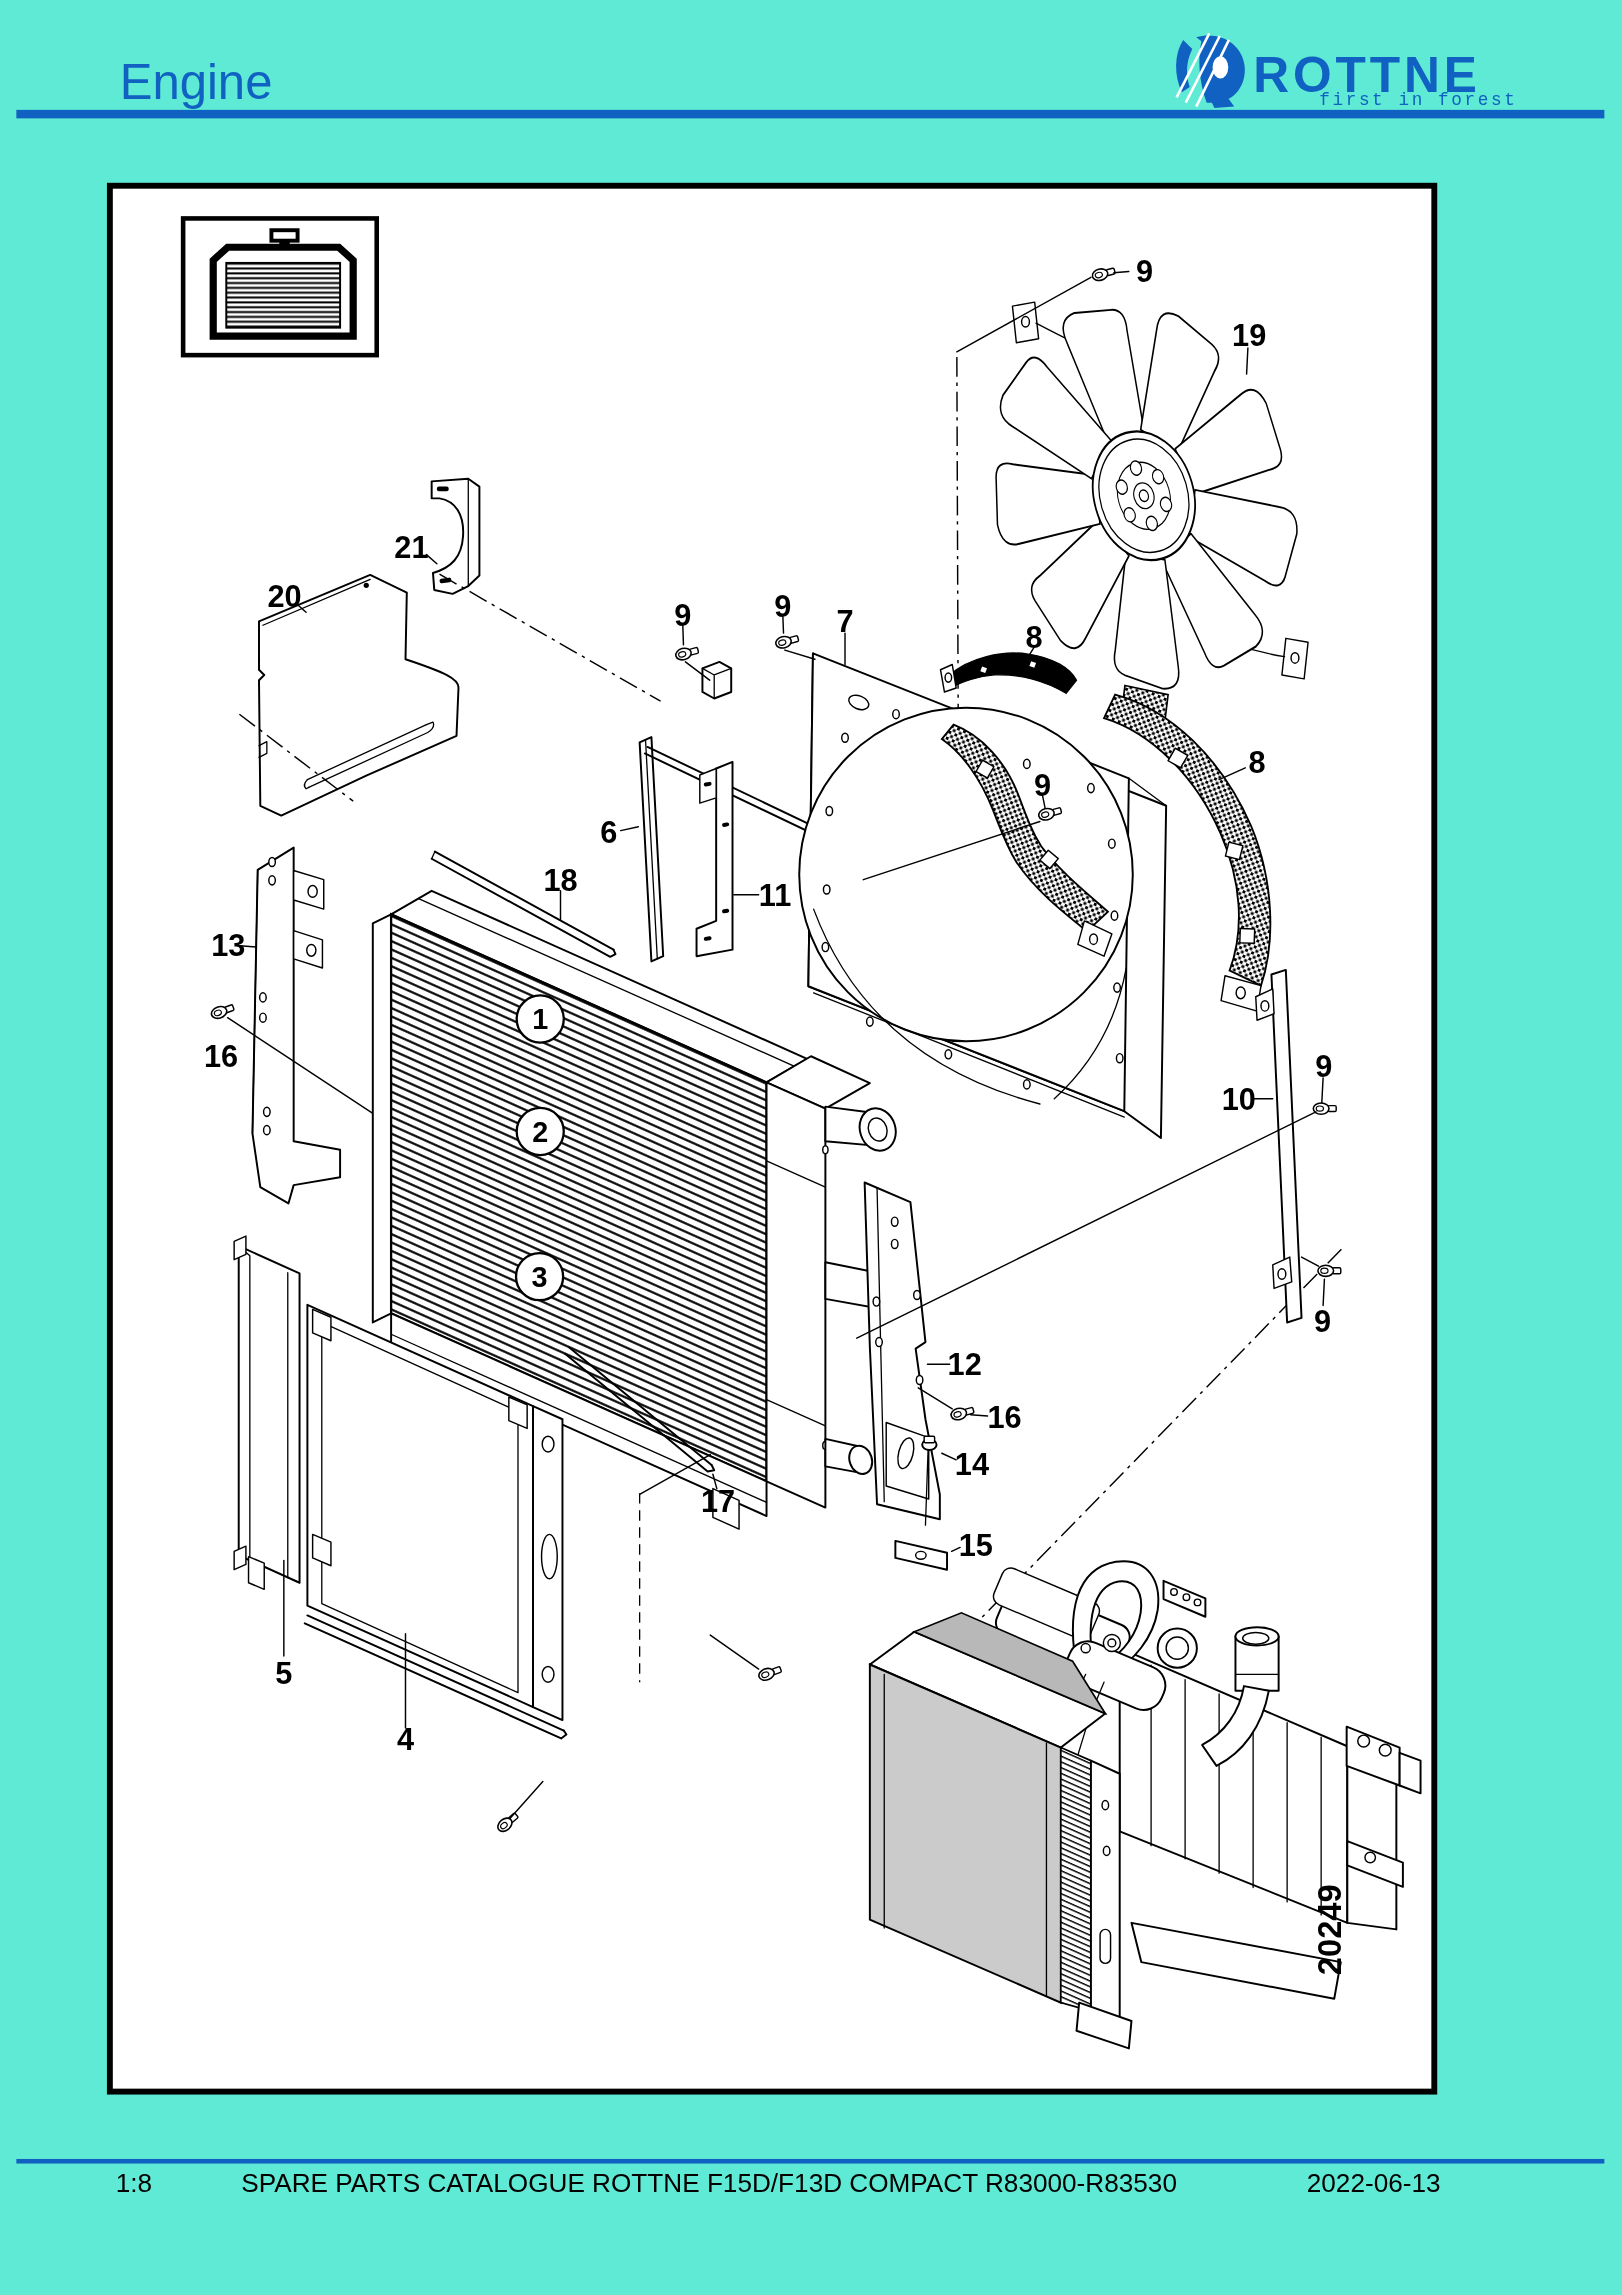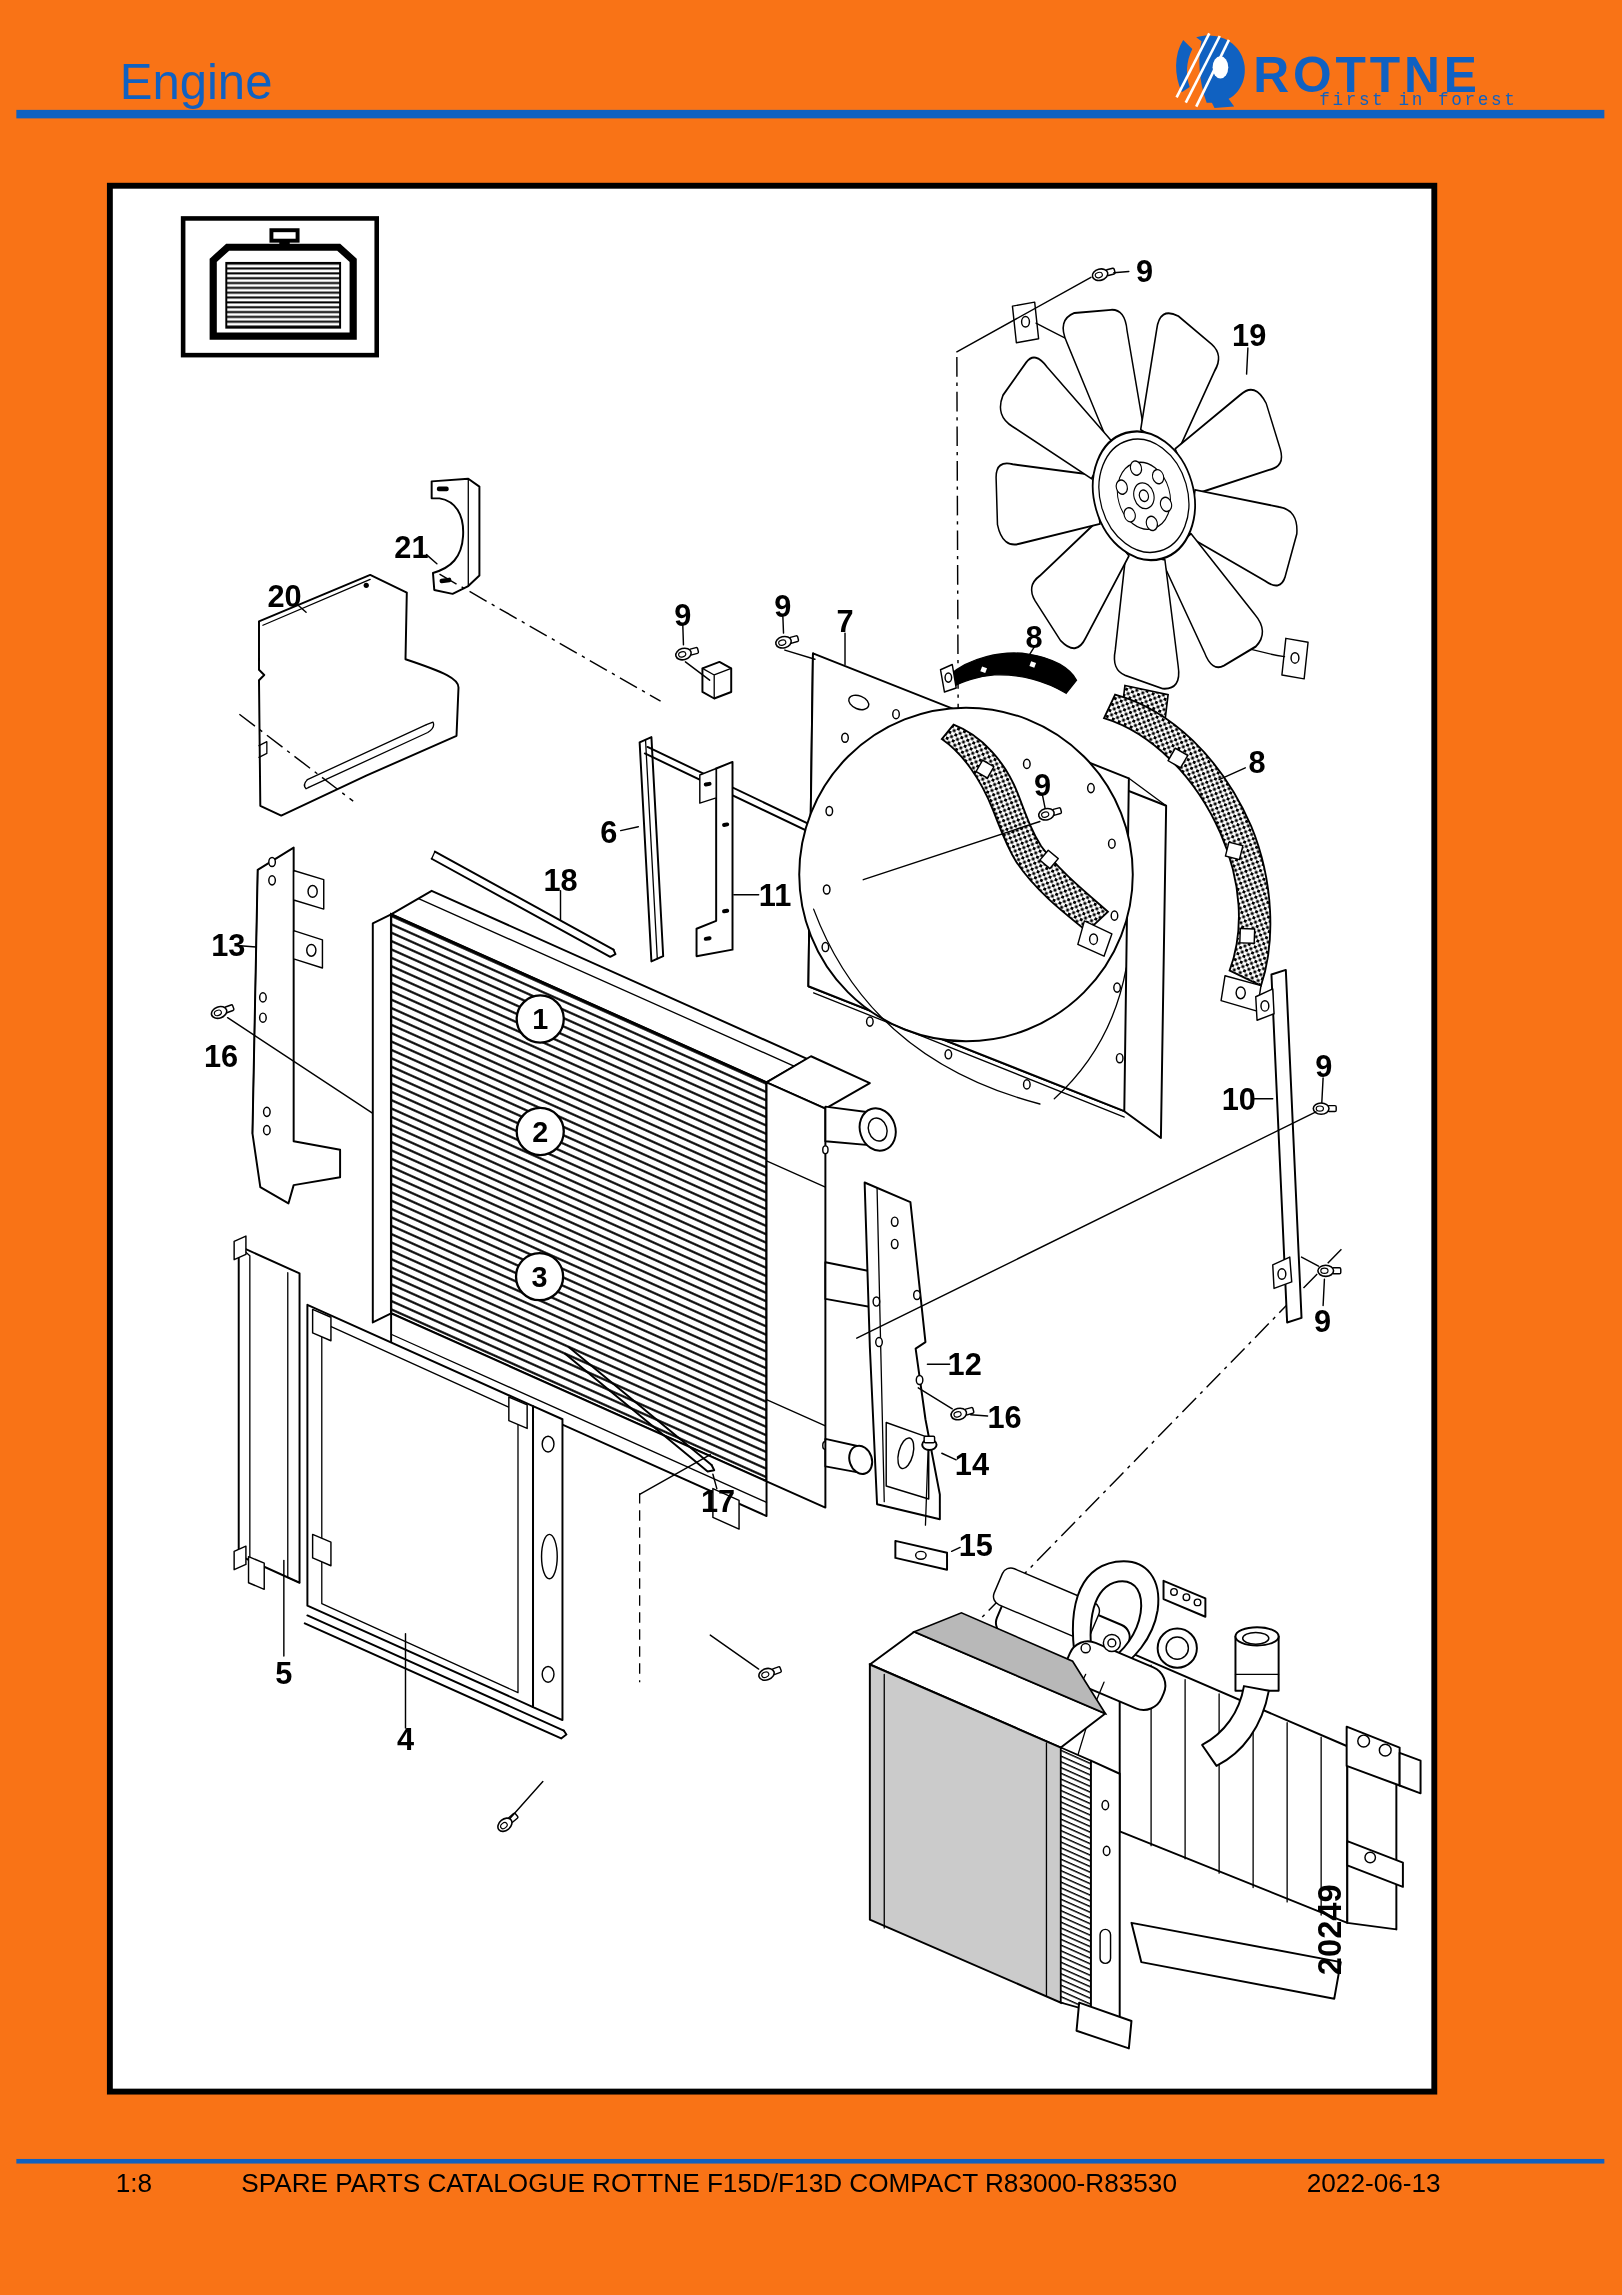--- a/index.html
+++ b/index.html
@@ -1,16 +1,16 @@
 <!DOCTYPE html>
 <html style="font-size:10.5px"><head>
 <meta charset="utf-8">
 <style>
   html,body{margin:0;padding:0;background:#fff;}
-  .page{position:relative;width:1622px;height:2295px;background:#f97316;overflow:hidden;
+  .page{position:relative;width:1622px;height:2295px;background:#5eead4;overflow:hidden;
         font-family:"Liberation Sans", sans-serif;}
   svg{position:absolute;left:0;top:0;}
   svg text{font-family:"Liberation Sans", sans-serif;}
   .ln{fill:none;stroke:#000;stroke-width:3;stroke-linejoin:round;stroke-linecap:round;}
   .ln2{fill:none;stroke:#000;stroke-width:2;stroke-linejoin:round;stroke-linecap:round;}
   .lnw{fill:#fff;stroke:#000;stroke-width:3;stroke-linejoin:round;}
   .lnw2{fill:#fff;stroke:#000;stroke-width:2.2;stroke-linejoin:round;}
   .lead{fill:none;stroke:#000;stroke-width:2.2;stroke-linecap:round;}
   .dash{fill:none;stroke:#000;stroke-width:2.2;stroke-dasharray:30 9 5 9;}
   .dsh2{fill:none;stroke:#000;stroke-width:2;stroke-dasharray:16 10;}

